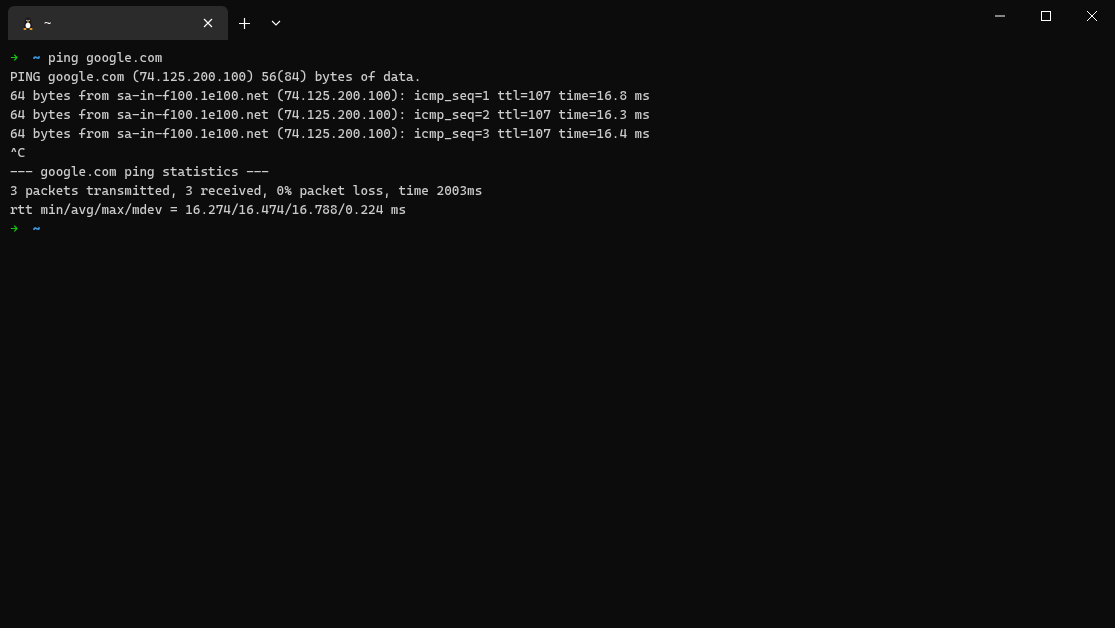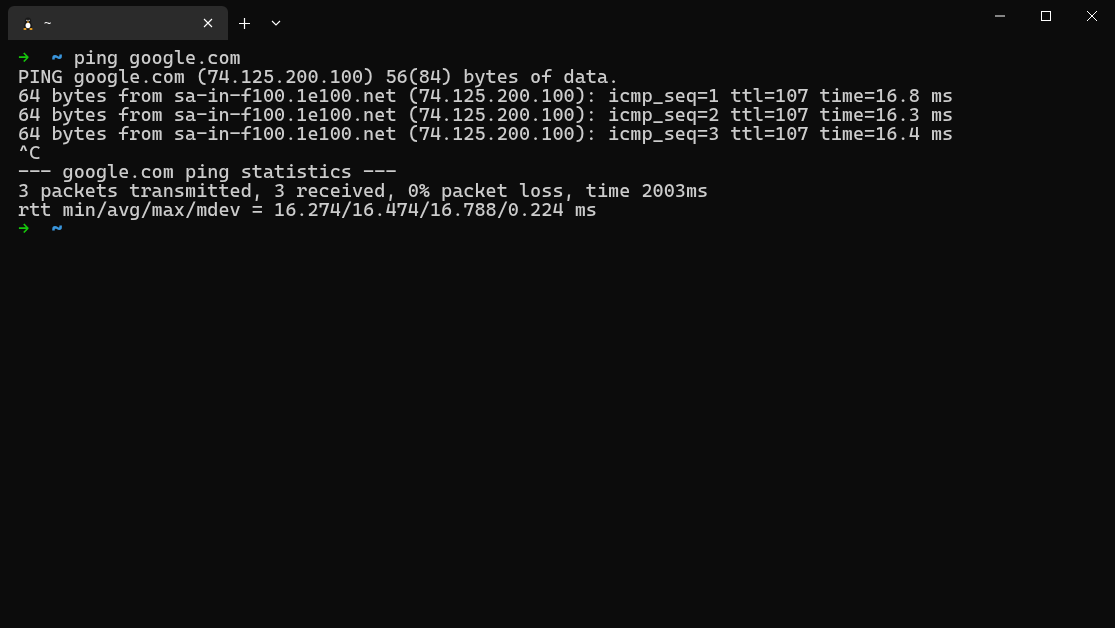--- a/index.html
+++ b/index.html
@@ -41,22 +41,22 @@
       display:flex; align-items:center; justify-content:center;
       color: #ffffff;
     }
     .window-controls { display:flex; height: 32px; margin-top: 0; }
     .win-btn {
       width: 46px; height: 32px;
       display:flex; align-items:center; justify-content:center;
       color: #ffffff;
     }
     .terminal-body {
-      padding: 8px 18px;
-      font-size: 19px;
+      padding: 8px 10px;
+      font-size: 13px;
       line-height: 19px;
       white-space: pre;
       letter-spacing: 0;
     }
     .arrow { color: #16c60c; }
     .tilde { color: #3a96dd; font-weight: bold; }
     .cmd { color: #cccccc; }
     .line { display:block; }
   </style>
 </head>

